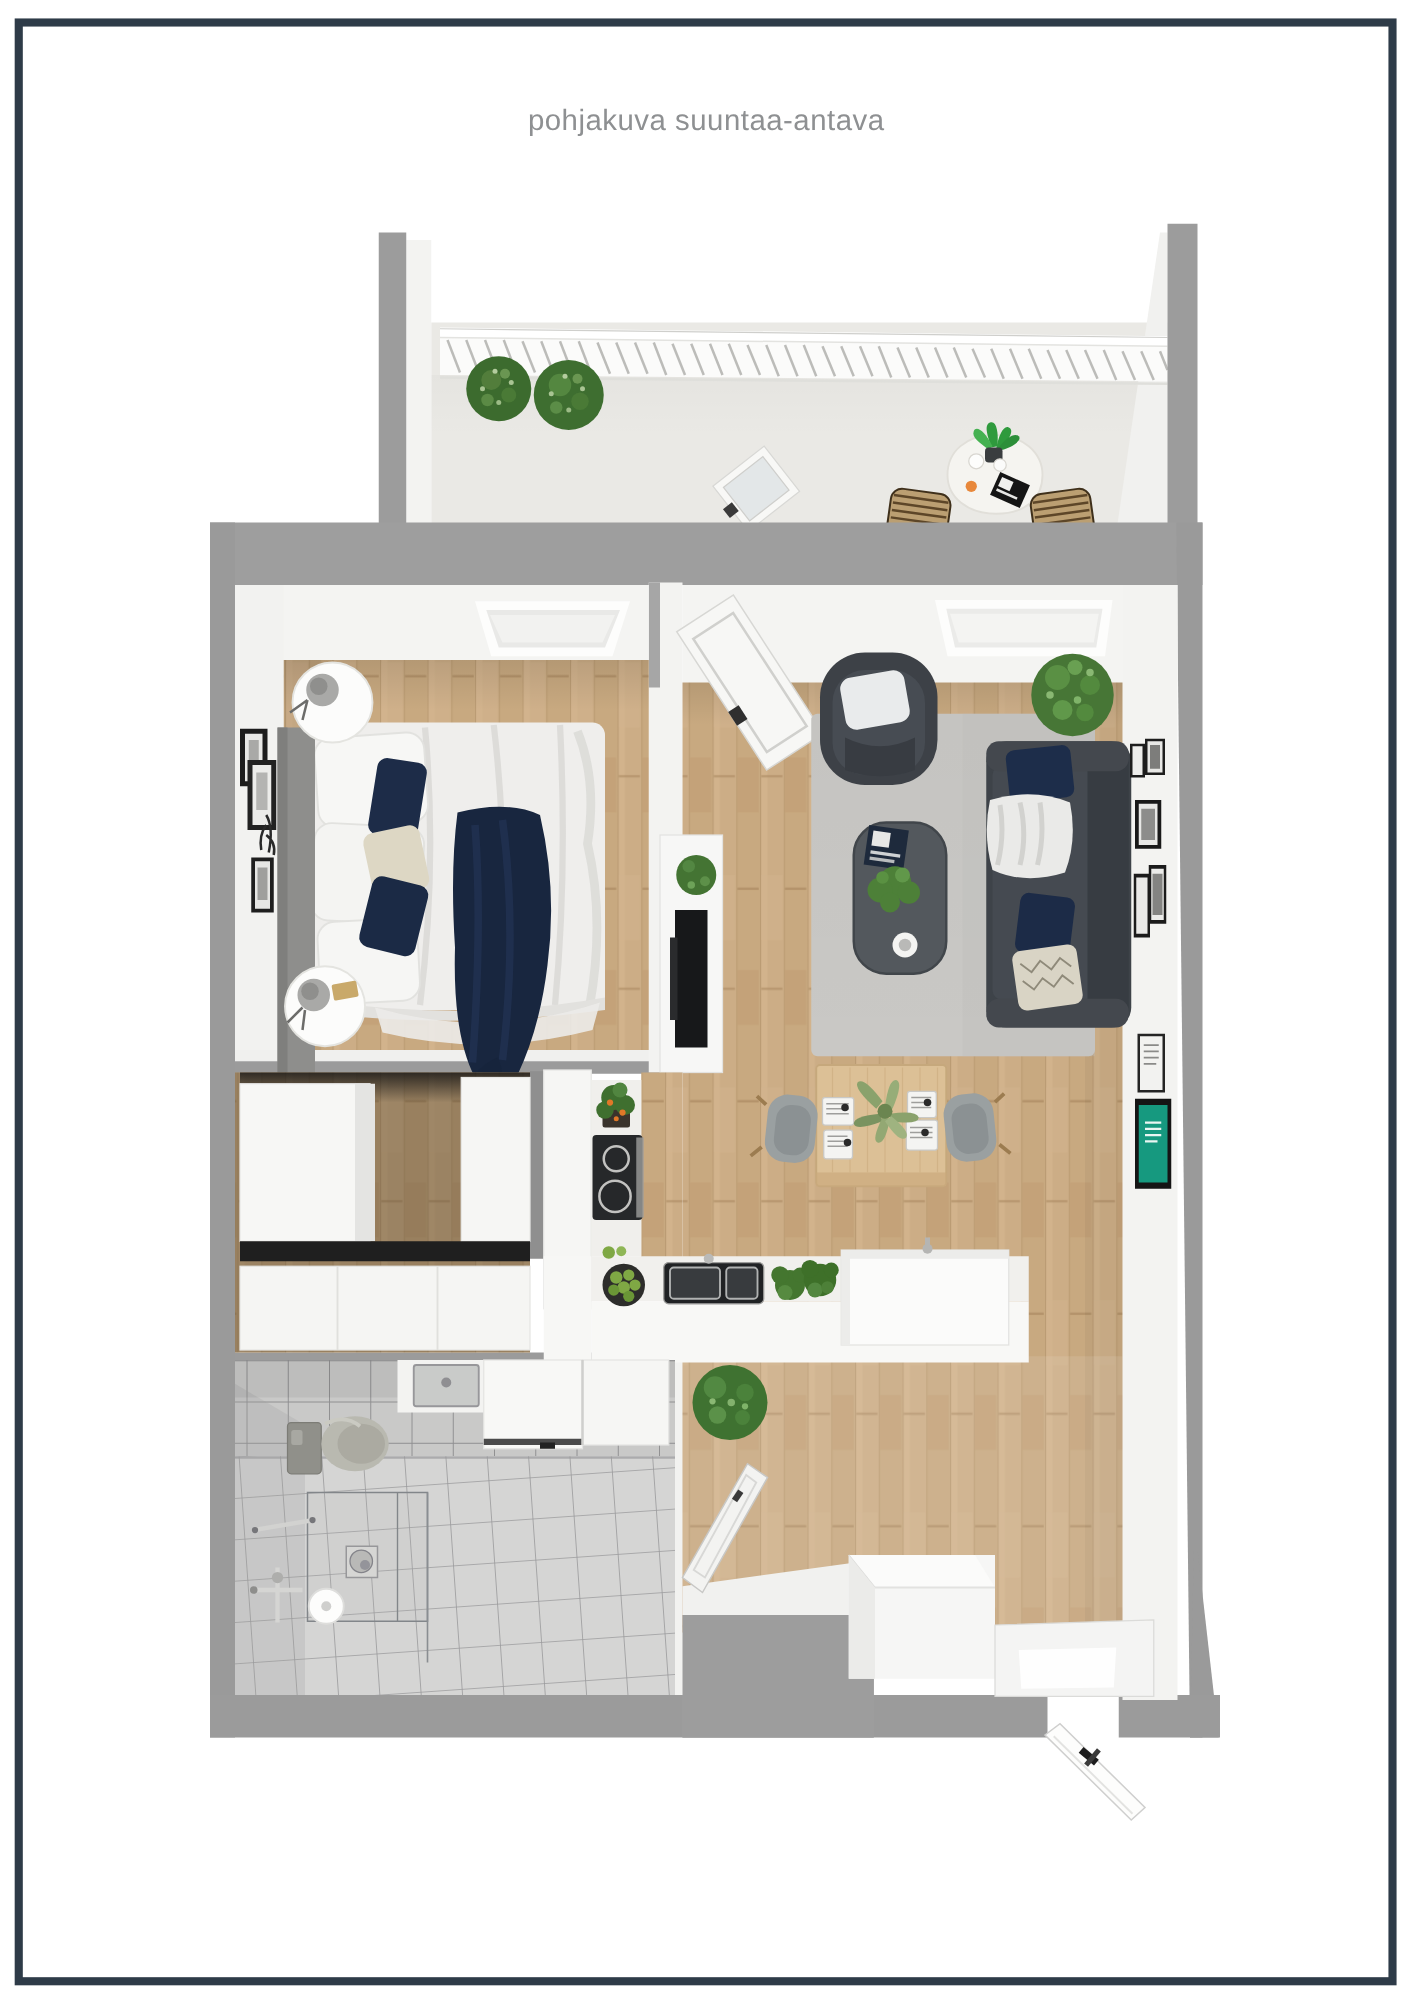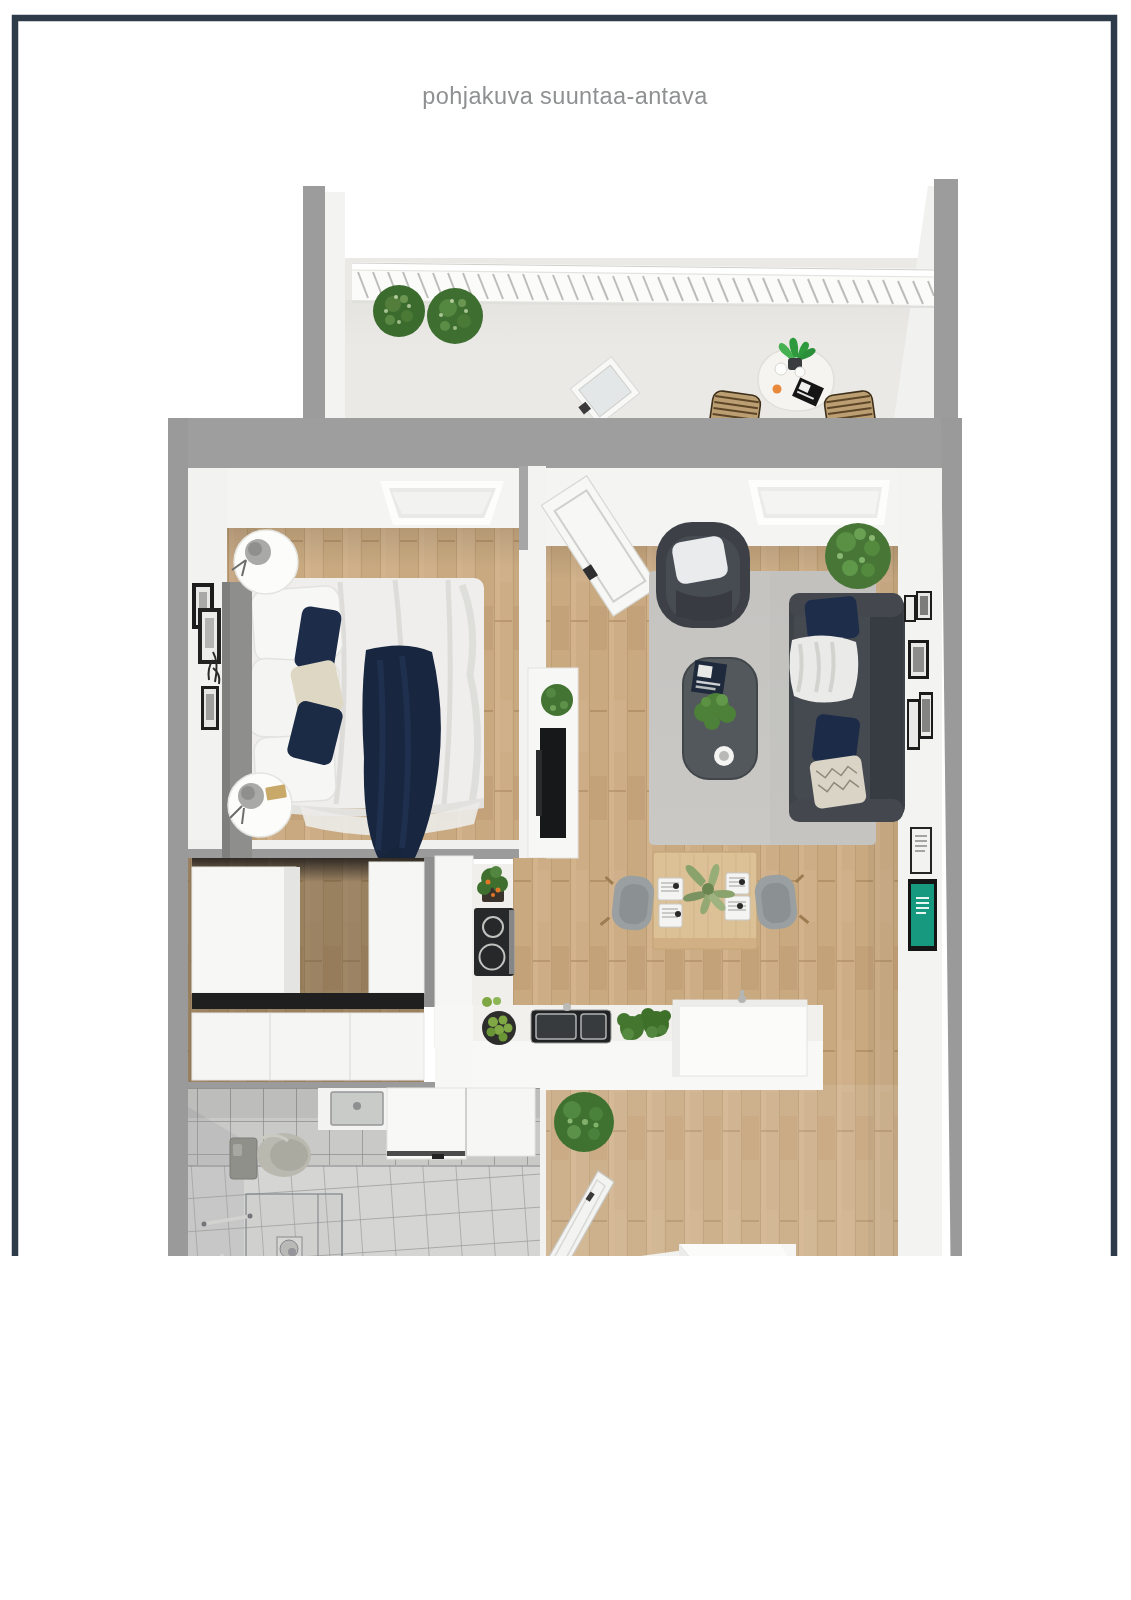--- a/index.html
+++ b/index.html
@@ -1,16 +1,16 @@
 <!DOCTYPE html>
 <html><head>
 <meta charset="utf-8">
 <style>
 html,body{margin:0;padding:0;background:#fff;}
-#page{position:relative;width:1131px;height:1256px;background:#fff;font-family:"Liberation Sans",sans-serif;}
+#page{position:relative;width:1131px;height:1600px;background:#fff;font-family:"Liberation Sans",sans-serif;}
 svg{position:absolute;left:0;top:0;}
 </style>
 </head>
 <body>
 <div id="page">
 <svg width="1131" height="1600" viewBox="0 0 1131 1600">
 <defs>
 <pattern id="wood" width="38" height="170" patternUnits="userSpaceOnUse">
  <rect width="38" height="170" fill="#ccad86"></rect>
  <rect x="19" width="19" height="170" fill="#c8a980"></rect>

